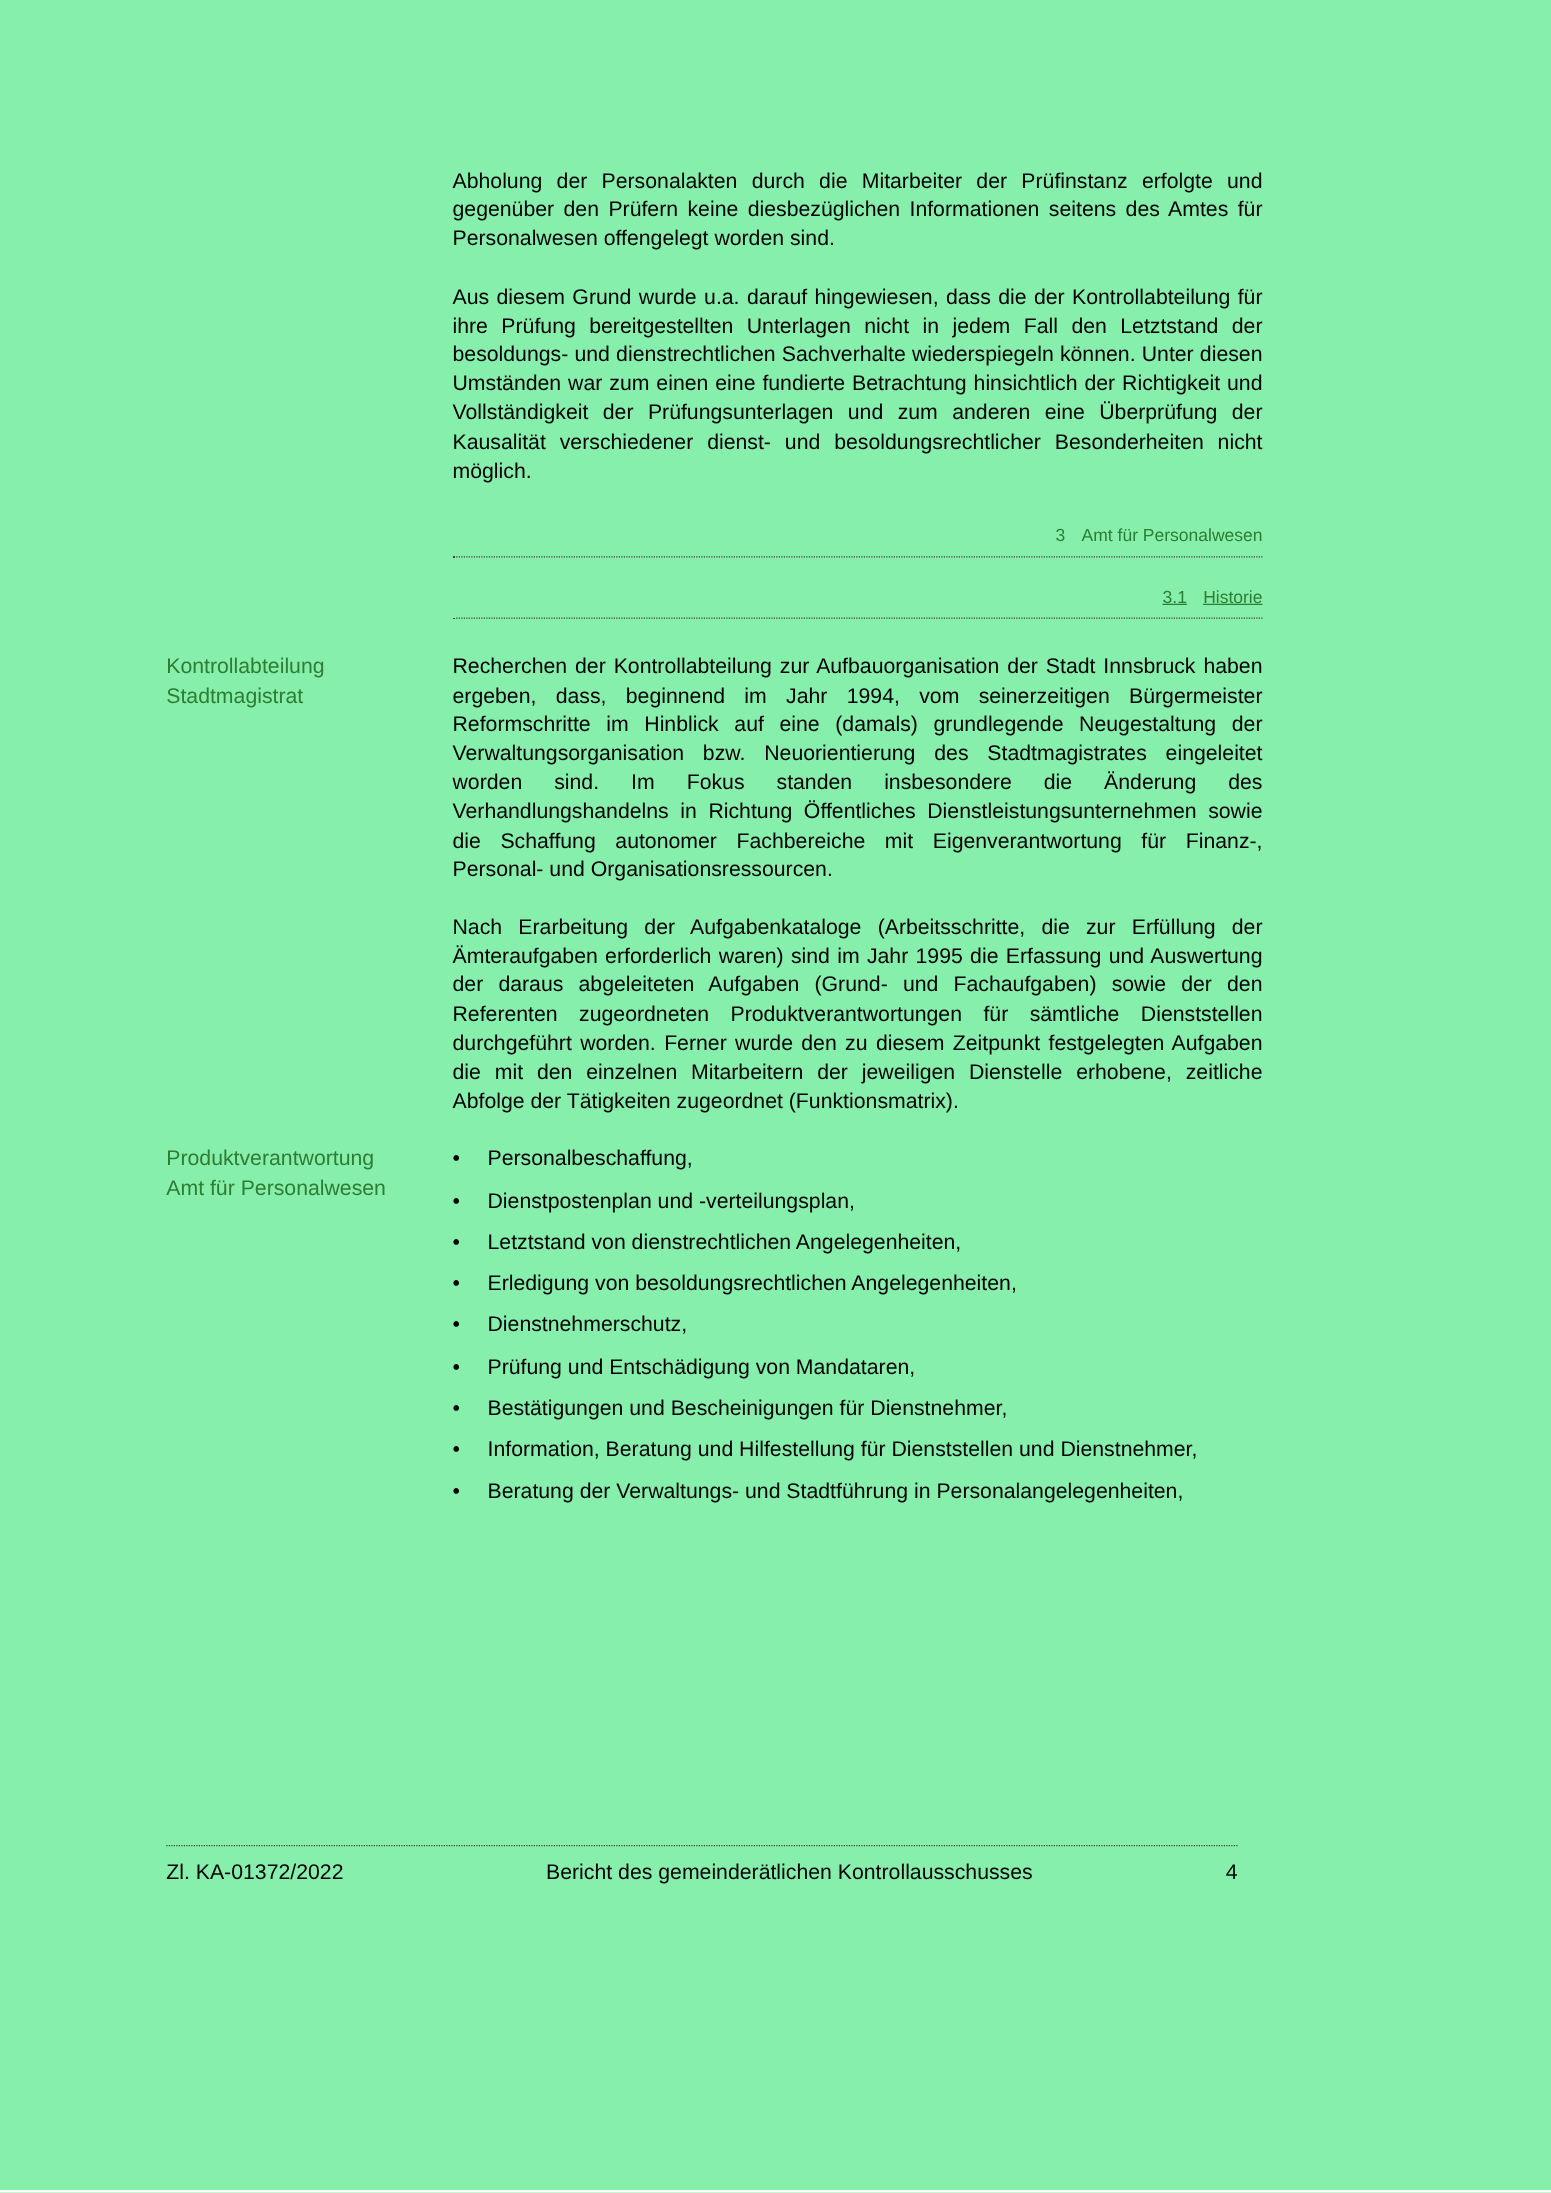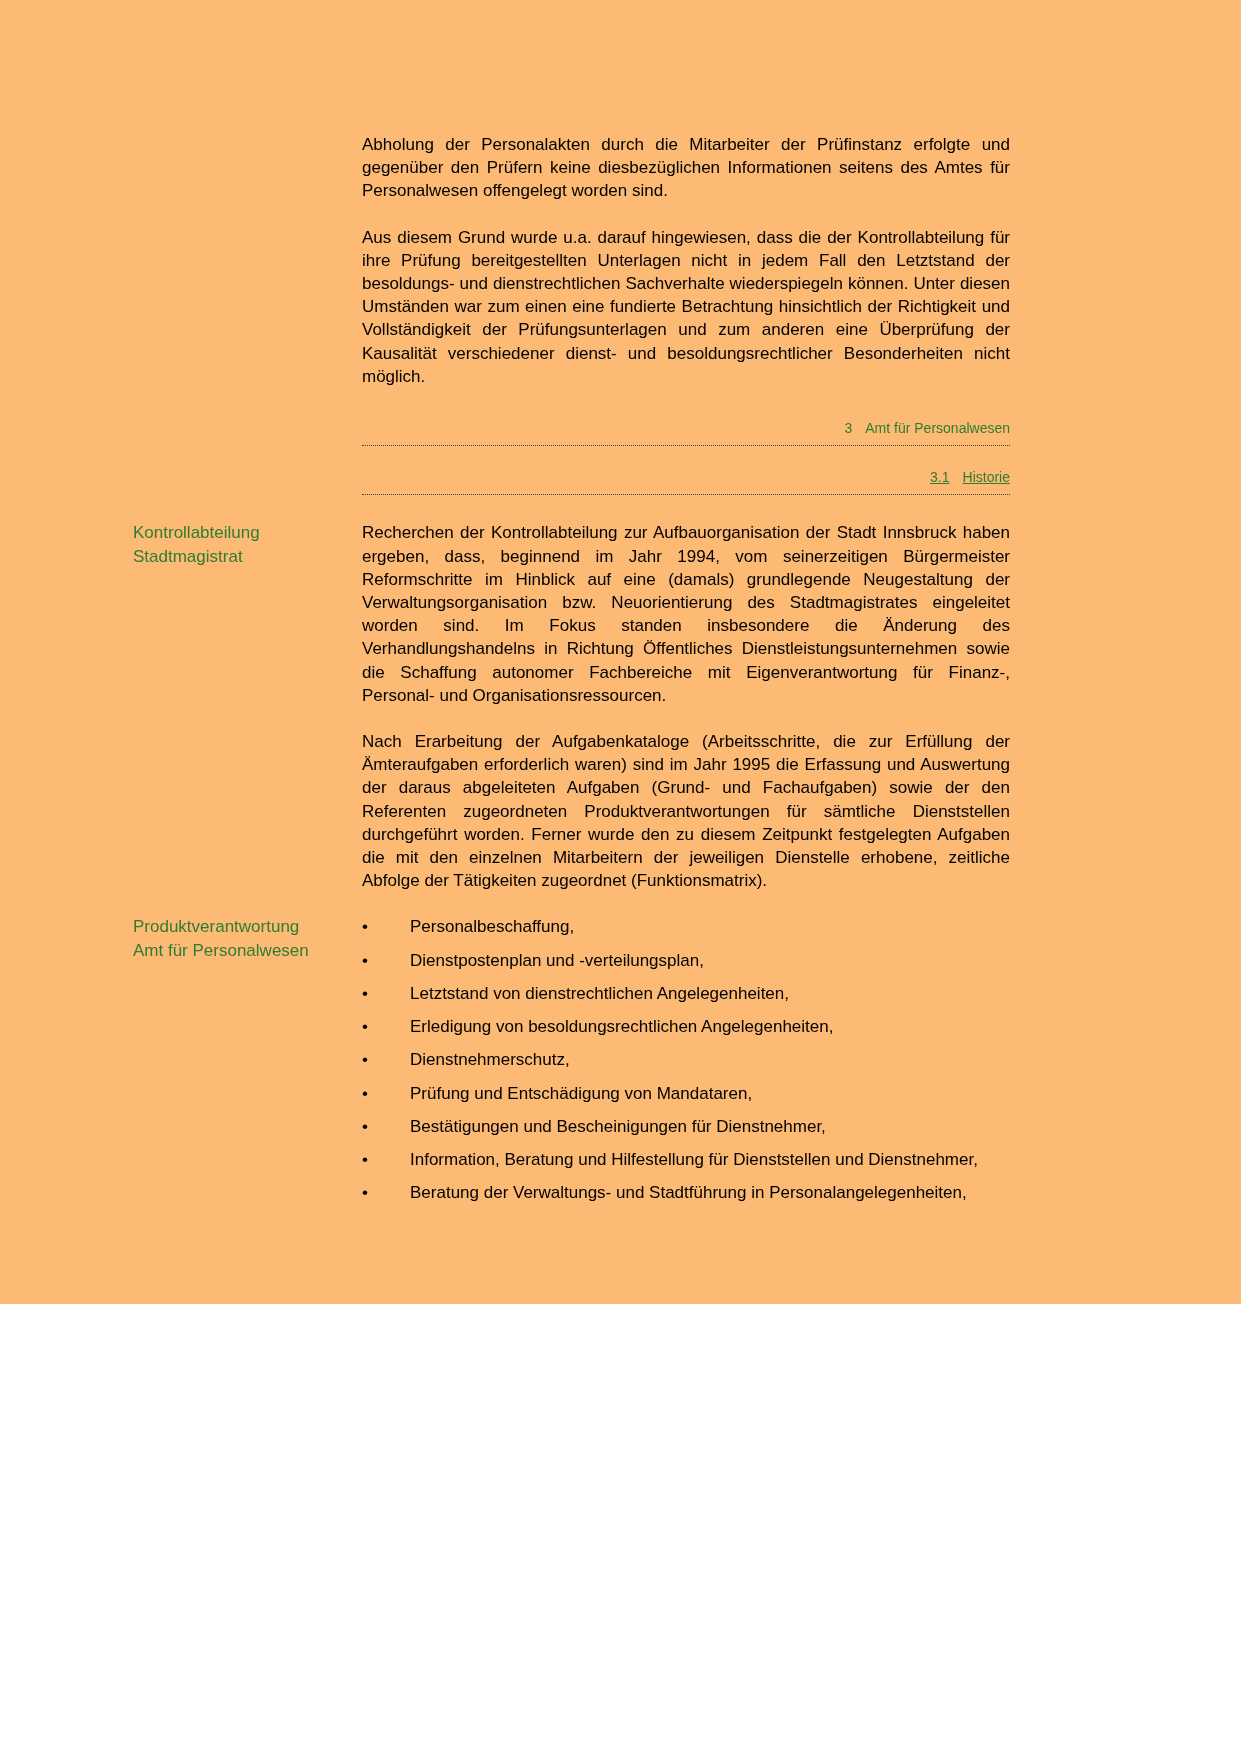--- a/index.html
+++ b/index.html
@@ -4,22 +4,22 @@
 <title>Bericht Seite 4</title>
 <style>
   html, body {
     margin: 0;
     padding: 0;
     background: #ffffff;
   }
   .page {
     position: relative;
     width: 1241px;
-    height: 1304px;
-    background: #fdba74;
+    height: 1752px;
+    background: #86efac;
     font-family: "Liberation Sans", "DejaVu Sans", sans-serif;
     font-size: 17px;
     line-height: 23.2px;
     color: #000000;
     overflow: hidden;
   }
   .content {
     position: absolute;
     top: 133px;
     left: 133px;
@@ -72,21 +72,20 @@
     margin-bottom: 10px;
   }
   .bullet-glyph {
     flex: 0 0 28px;
     width: 28px;
     text-align: left;
   }
   .bullet-text {
     flex: 1;
     text-align: justify;
-    margin-left: 20px;
   }
   .footer {
     position: absolute;
     left: 133px;
     top: 1476px;
     width: 857px;
     border-top: 1px dotted #444444;
     padding-top: 9px;
     display: flex;
     justify-content: space-between;

